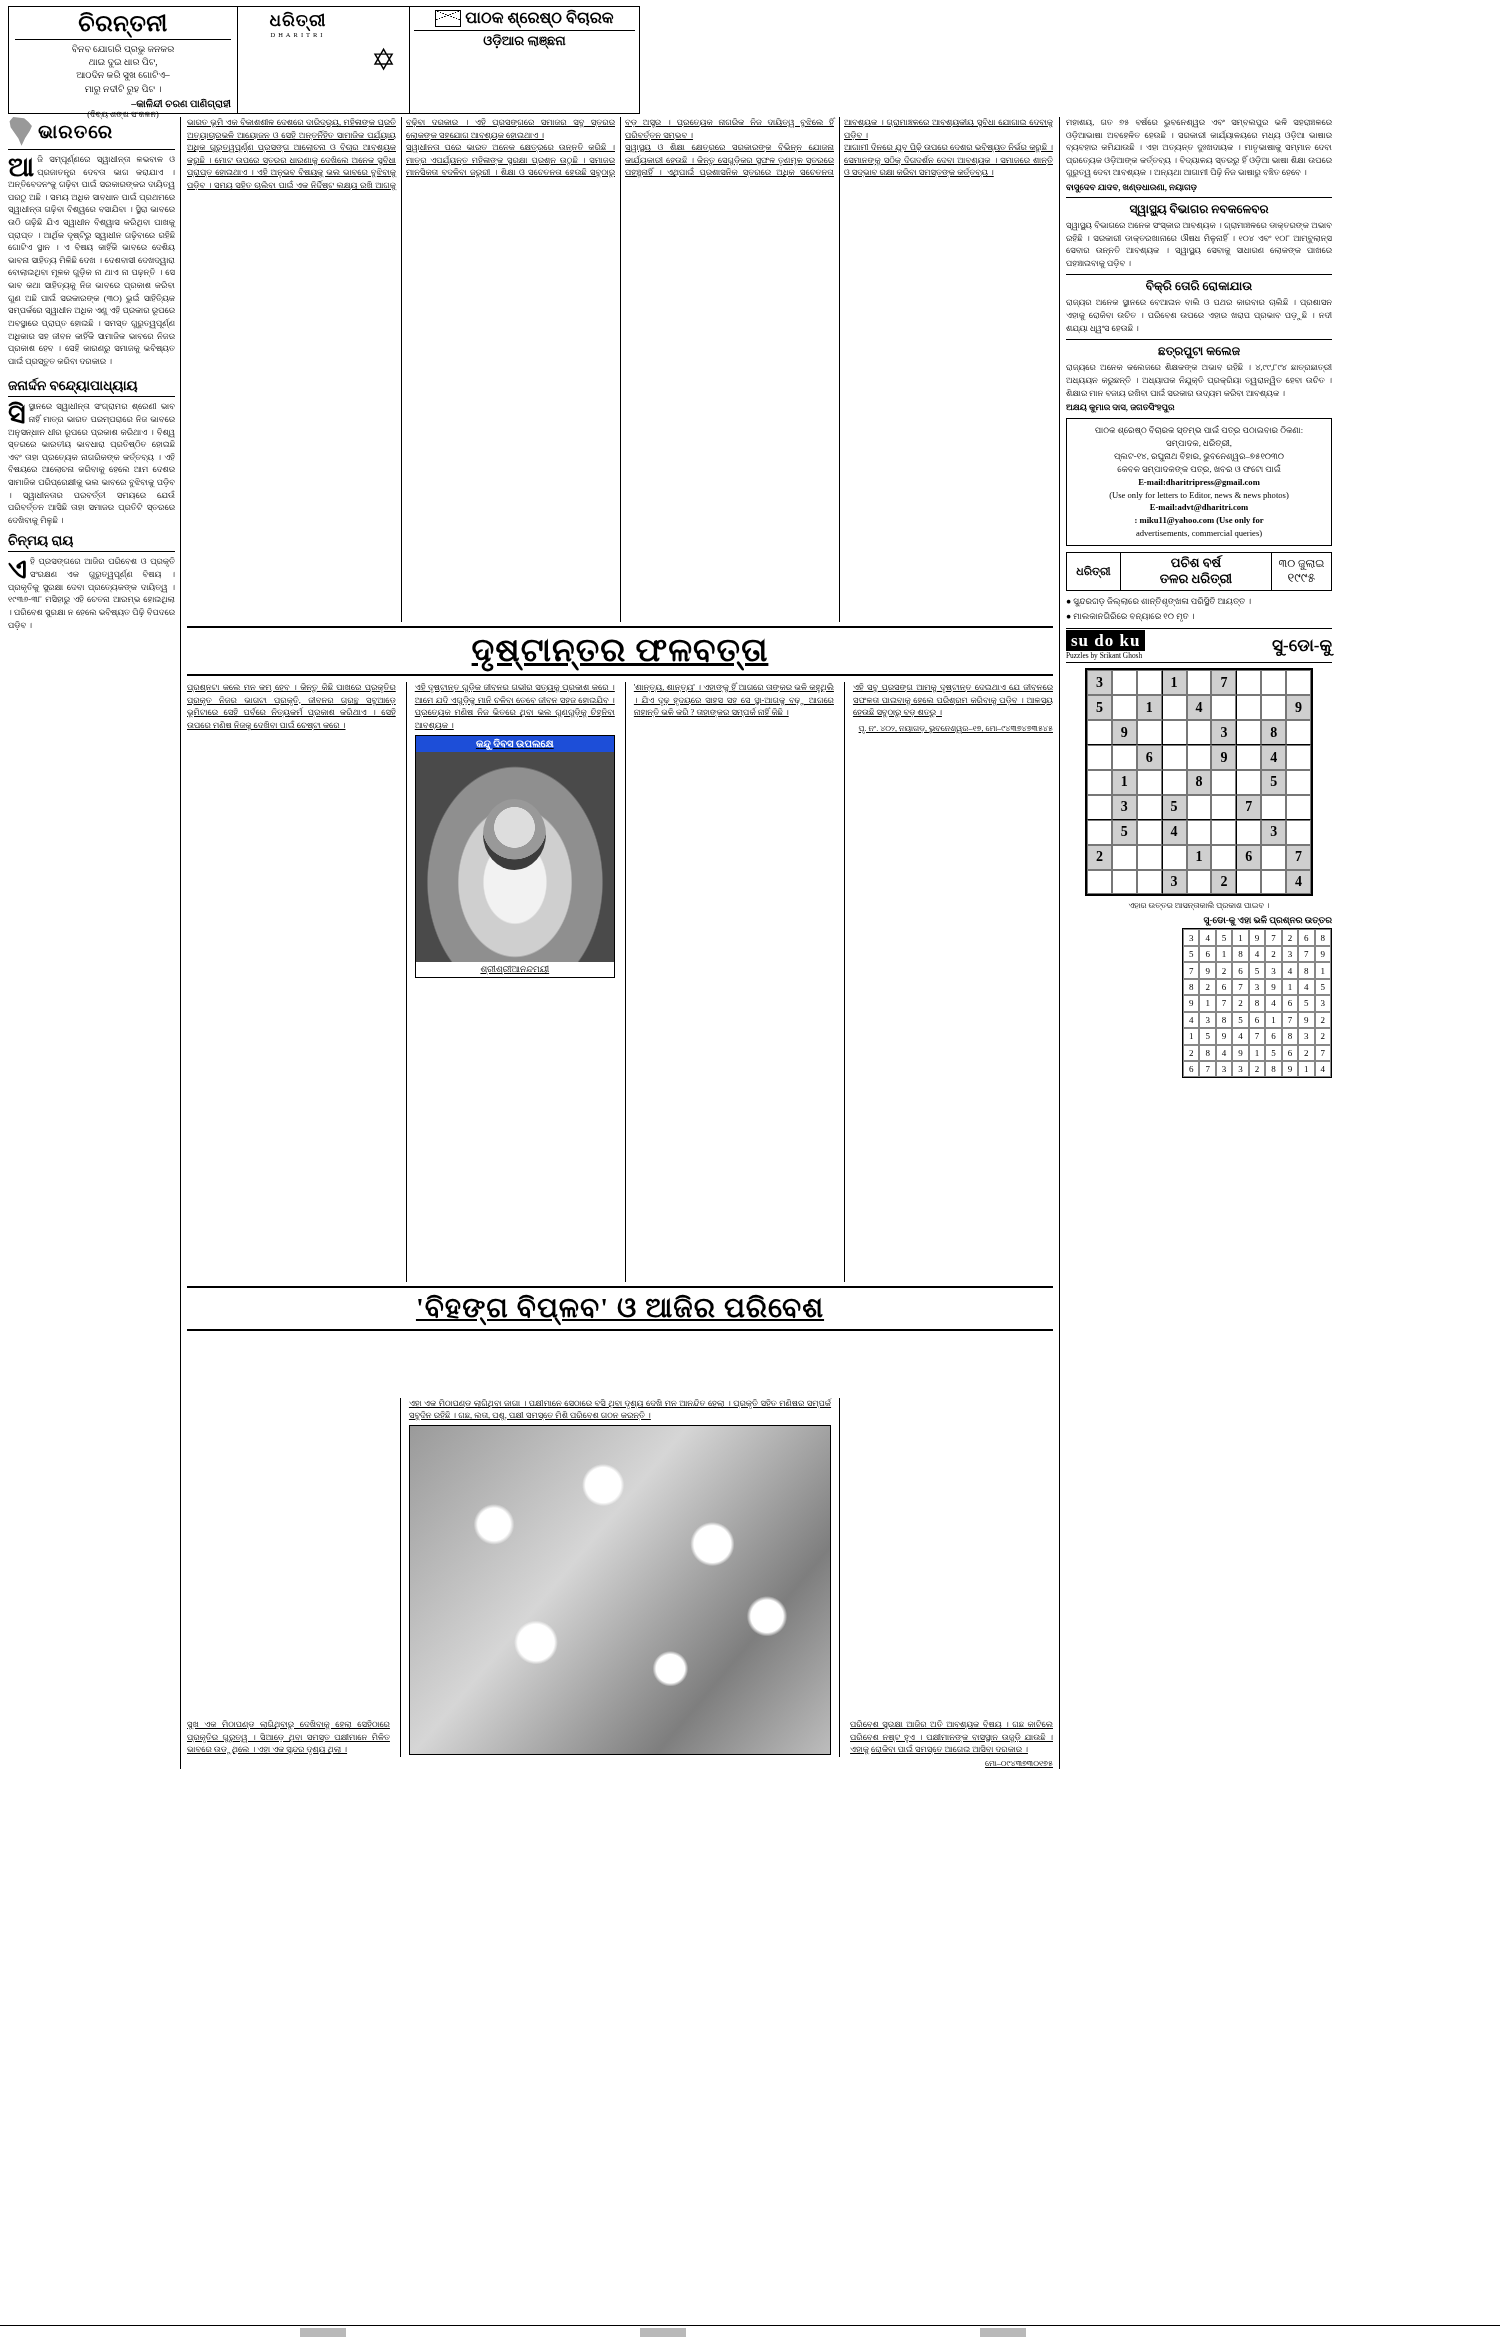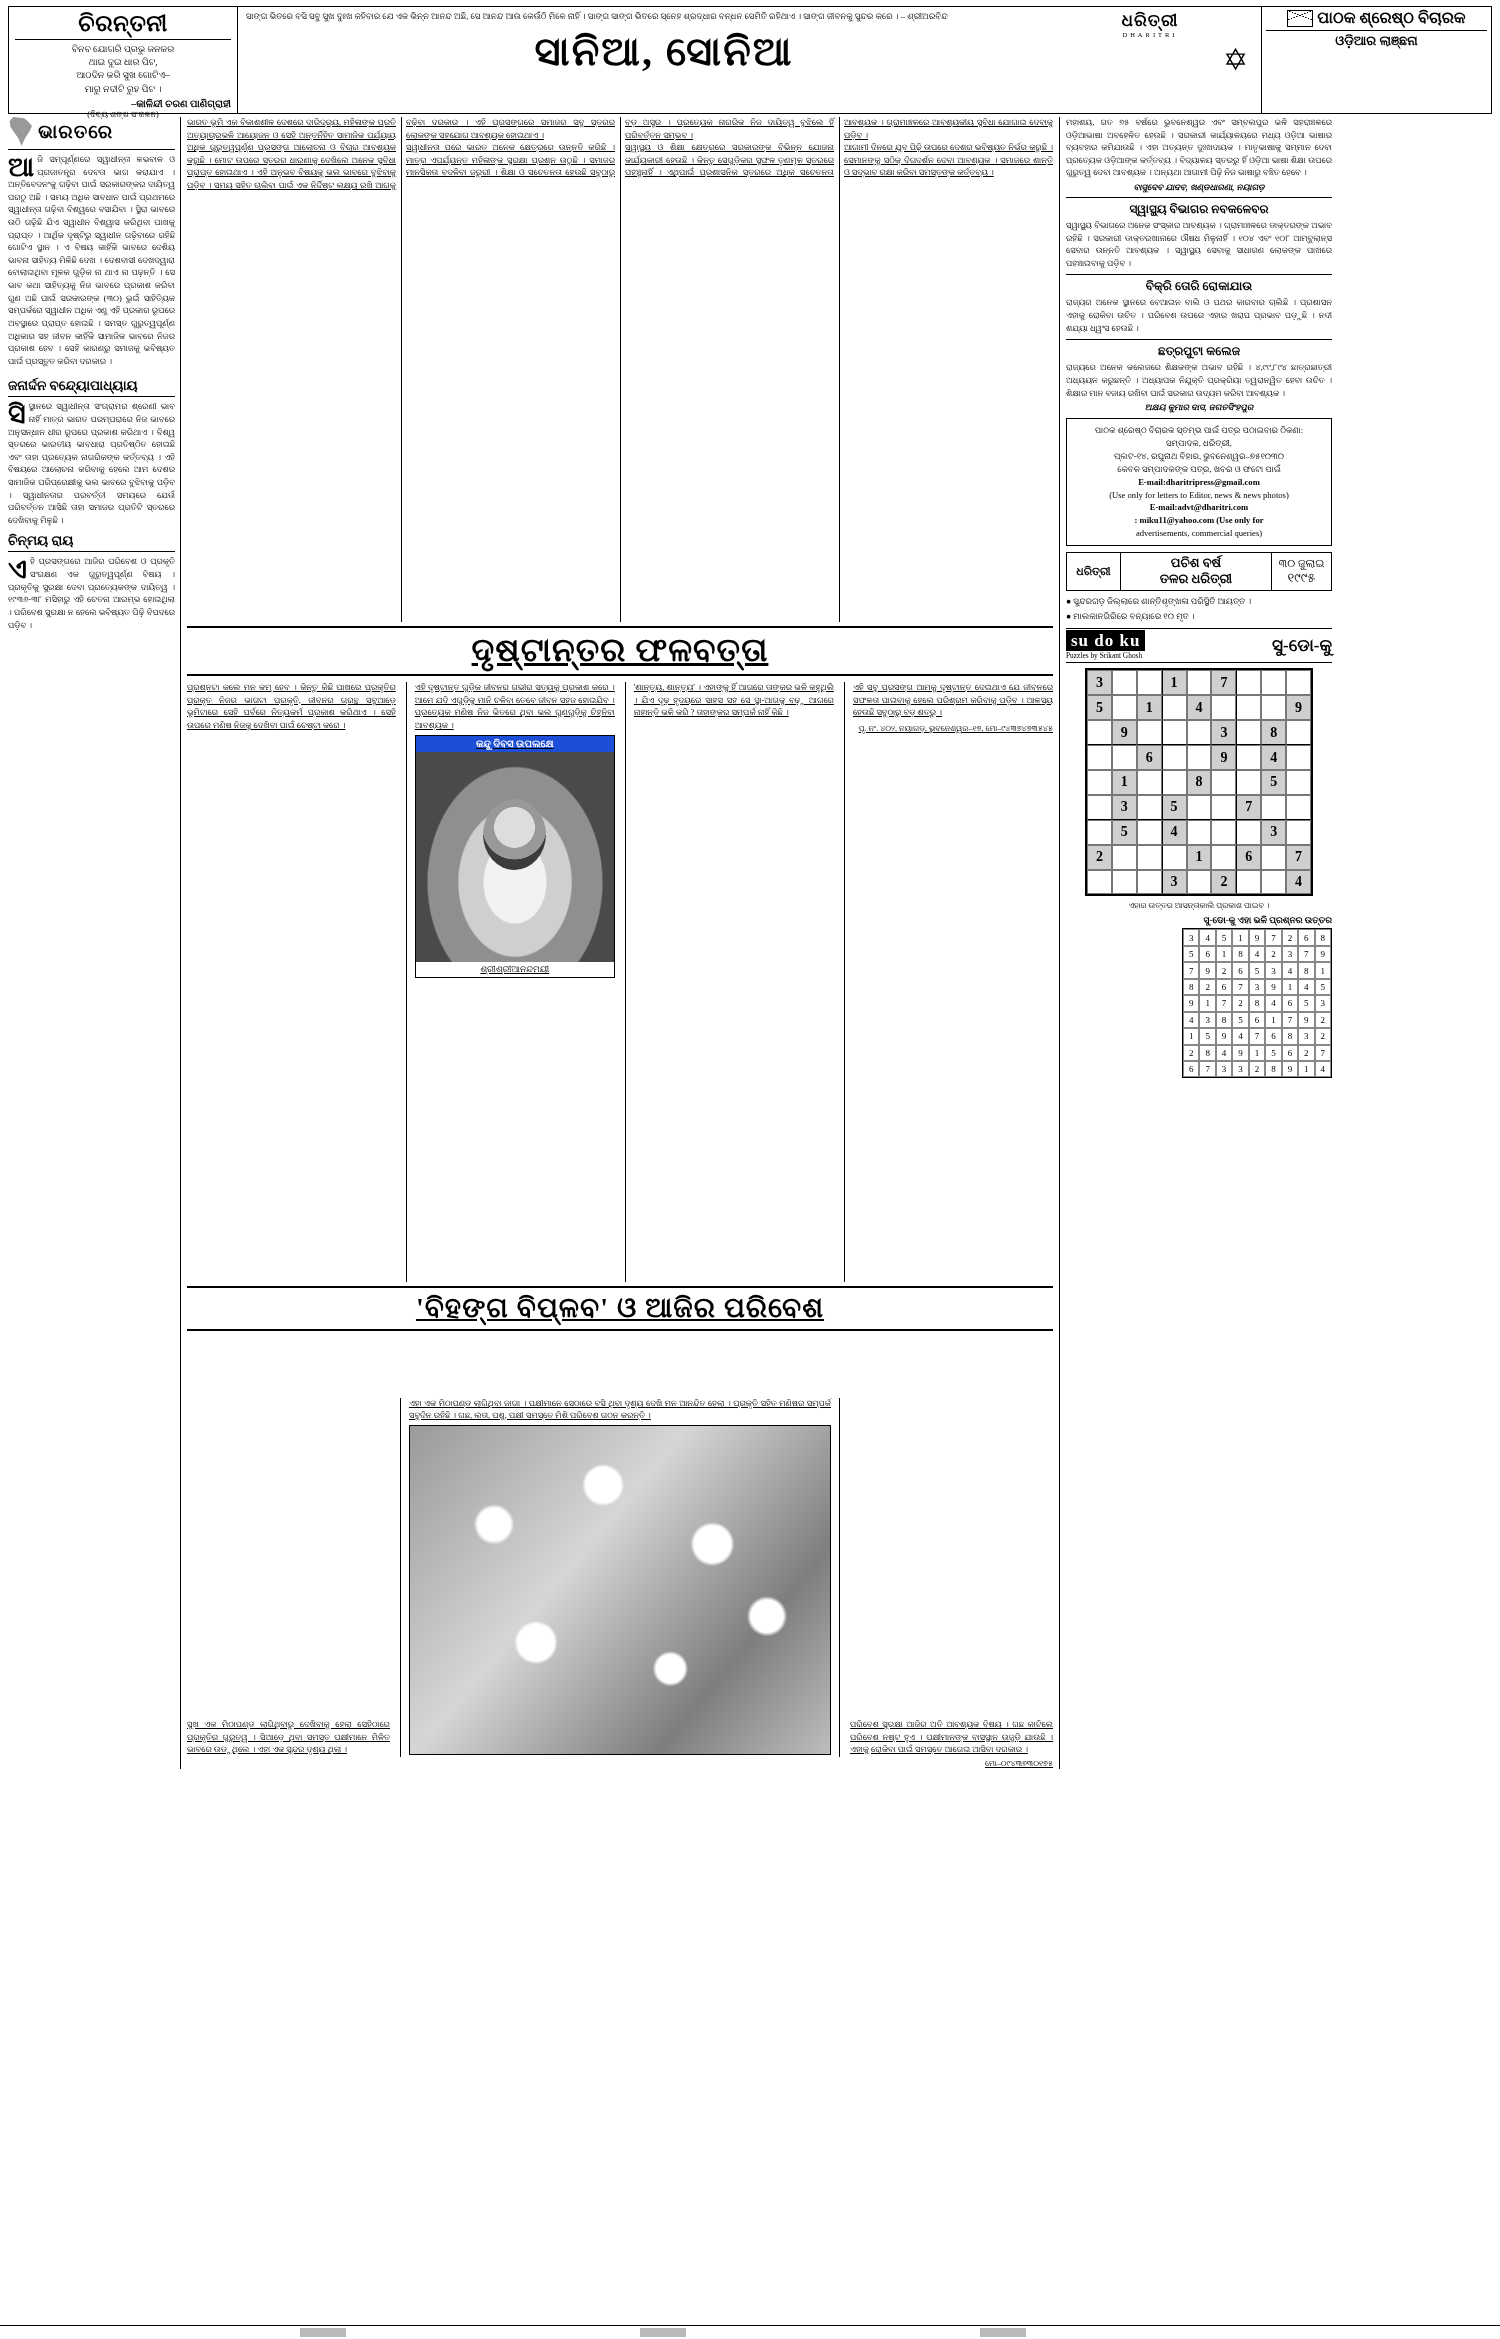--- a/index.html
+++ b/index.html
@@ -103,21 +103,21 @@
       radial-gradient(circle at 46% 18%, #fff 0 5%, transparent 6%),
       radial-gradient(circle at 72% 36%, #fff 0 5%, transparent 6%),
       radial-gradient(circle at 30% 66%, #fff 0 5%, transparent 6%),
       radial-gradient(circle at 62% 74%, #fff 0 4%, transparent 5%),
       radial-gradient(circle at 85% 58%, #fff 0 4%, transparent 5%),
       linear-gradient(130deg,#9a9a9a,#d6d6d6 40%,#7e7e7e 75%,#bdbdbd);
   }
 
   
   .rc-head { font-size:12px; font-weight:bold; text-align:center; margin:4px 0 3px 0; }
-  .rc-sign { font-size:8.6px; text-align:center; font-weight:bold; margin-top:2px;font-style:italic; }
+  .rc-sign { font-size:8.6px; text-align:left; font-weight:bold; margin-top:2px; }
   .rc-rule { border-top:1px solid #000; margin:4px 0; }
 
   .contact-box { border:1.5px solid #000; padding:5px 6px; font-size:8.6px; line-height:1.5; text-align:center; margin-top:5px; }
   .contact-box .em { font-weight:bold; }
 
   .dateband { display:flex; align-items:stretch; border:1.5px solid #000; margin-top:6px; }
   .dateband .logo { width:54px; border-right:1px solid #000; display:flex; align-items:center; justify-content:center; font-size:11px; font-weight:bold; }
   .dateband .mid { flex:1; text-align:center; font-size:13px; font-weight:bold; line-height:1.25; padding:2px 0; }
   .dateband .yr { width:60px; border-left:1px solid #000; display:flex; align-items:center; justify-content:center; font-size:13px; font-weight:normal; }
   .bullets { font-size:8.6px; line-height:1.5; margin-top:4px; }
@@ -157,24 +157,20 @@
     <div class="tb-left">
       <div class="title">ଚିରନ୍ତନୀ</div>
       <div class="poem" style="white-space:pre-line;">ବିନବ ଯୋଗରି ପ୍ରଭୁ ଜନକର
 ଥାଇ ଦୁଇ ଧାର ପିଟ,
 ଆଠଦିନ କରି ସୁଖ ଗୋଟିଏ–
 ମାରୁ ନଦୀଟି ରୁହ ପିଟ ।</div>
       <div class="poet">–କାଳିନ୍ଦୀ ଚରଣ ପାଣିଗ୍ରାହୀ</div>
       <div class="poet2">(ଦିବ୍ୟ ଶଙ୍ଖ ସଂକଳନ)</div>
     </div>
 
-    <div class="tb-mid">
-      <div class="strip">ସାଙ୍ଗ ଭିତରେ ବସି ସବୁ ସୁଖ ଦୁଃଖ କହିବାର ଯେ ଏକ ଭିନ୍ନ ଆନନ୍ଦ ଅଛି, ସେ ଆନନ୍ଦ ଆଉ କେଉଁଠି ମିଳେ ନାହିଁ । ସାଙ୍ଗ ସାଙ୍ଗ ଭିତରେ ସ୍ନେହ ଶ୍ରଦ୍ଧାର ବନ୍ଧନ ସେମିତି ରହିଥାଏ । ସାଙ୍ଗ ଜୀବନକୁ ସୁନ୍ଦର କରେ । – ଶ୍ରୀଅରବିନ୍ଦ</div>
-      <div class="masthead">ସାନିଆ, ସୋନିଆ</div>
-    </div>
 
     <div class="tb-logo">
       <div class="dh">ଧରିତ୍ରୀ</div>
       <div class="dh-sub">DHARITRI</div>
     </div>
 
     <div class="tb-star">
       <div class="star">✡</div>
     </div>
 

